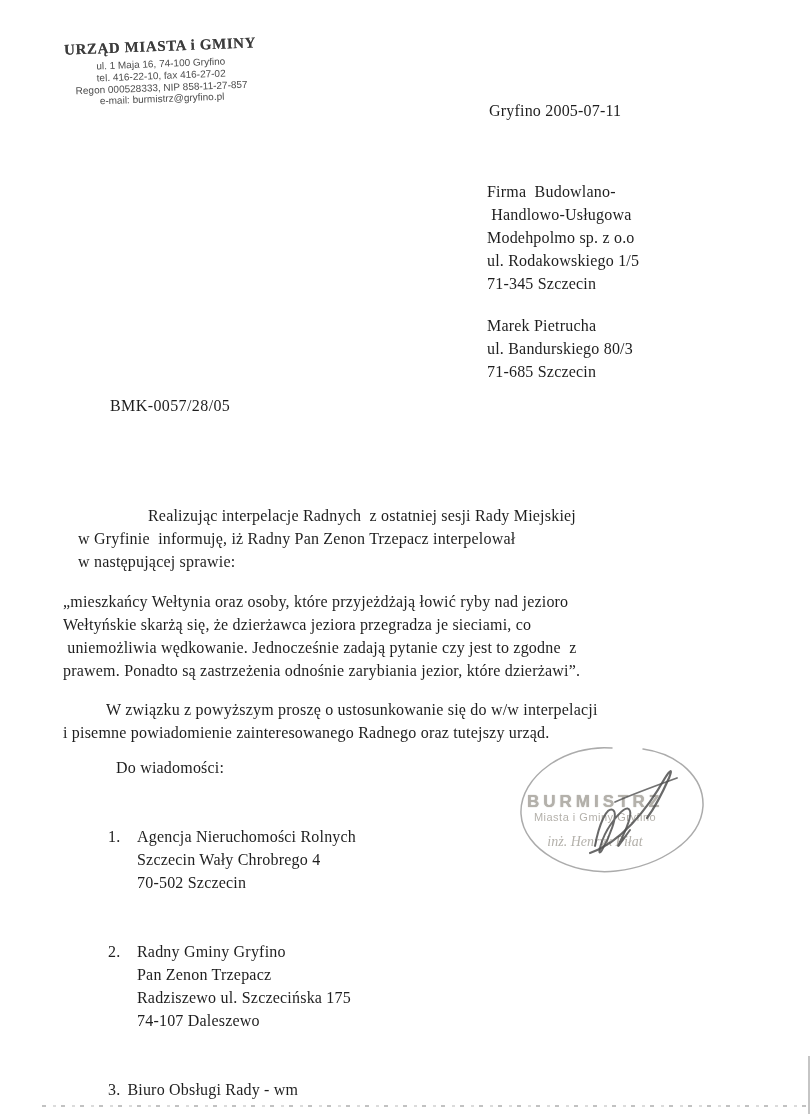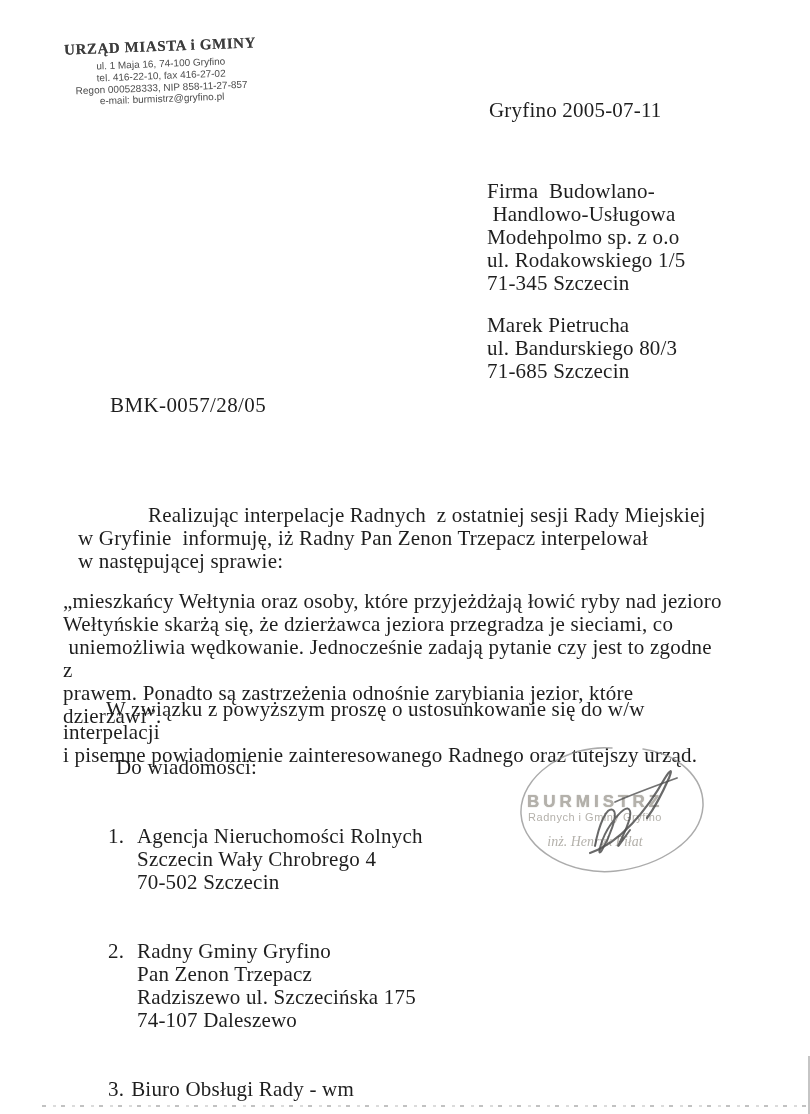--- a/index.html
+++ b/index.html
@@ -3,21 +3,21 @@
 <meta charset="utf-8">
 <style>
   html,body { margin:0; padding:0; background:#e8e8e8; }
   .page {
     position:relative; width:810px; height:1114px; margin:0 auto;
     background:#ffffff; overflow:hidden;
     font-family:"Liberation Serif", serif; color:#222222;
   }
   .abs { position:absolute; }
   .body-text {
-    font-size:21px; line-height:23px; white-space:pre-wrap; color:#1e1e1e;
+    font-size:16px; line-height:23px; white-space:pre-wrap; color:#1e1e1e;
     letter-spacing:0.2px;
   }
 
   
   .letterhead {
     left:54px; top:38px; width:214px;
     transform:rotate(-2.2deg);
     text-align:center;
     font-family:"Liberation Sans", sans-serif;
     color:#4a4a4a;
@@ -125,21 +125,21 @@
     </div>
     <div class="cc-item tight">
       <span class="cc-num">3.</span><span class="cc-text">Biuro Obsługi Rady - wm</span>
     </div>
     
   </div>
 
   <div class="abs sig-area">
     <div class="stamp-text">
       <div class="st1">BURMISTRZ</div>
-      <div class="st2">Radnych i Gminy Gryfino</div>
+      <div class="st2">Miasta i Gminy Gryfino</div>
       <div class="st3">inż. Henryk Piłat</div>
     </div>
     <svg class="sig-svg" width="235" height="150" viewBox="0 0 235 150">
       <path d="M117,10 C72,6 24,38 26,76 C28,112 76,138 121,133 C164,128 206,103 208,68 C209,40 184,16 148,11" fill="none" stroke="#8f8f8f" stroke-width="1.5" opacity="0.75" stroke-linecap="round"></path>
       <path d="M95,115 C125,105 152,72 170,40 C175,32 178,30 174,40 C166,58 158,72 152,80" fill="none" stroke="#4f4f4f" stroke-width="2.2" opacity="0.85" stroke-linecap="round"></path>
       <path d="M100,108 C104,86 112,68 118,72 C124,76 114,100 107,112 C101,122 106,100 116,86 C126,72 133,67 135,73 C137,79 128,98 124,106 C121,112 127,103 135,92" fill="none" stroke="#4f4f4f" stroke-width="2" opacity="0.85" stroke-linecap="round"></path>
       <path d="M120,64 C138,56 160,48 182,40" fill="none" stroke="#4f4f4f" stroke-width="1.8" opacity="0.8" stroke-linecap="round"></path>
     </svg>
   </div>
 

